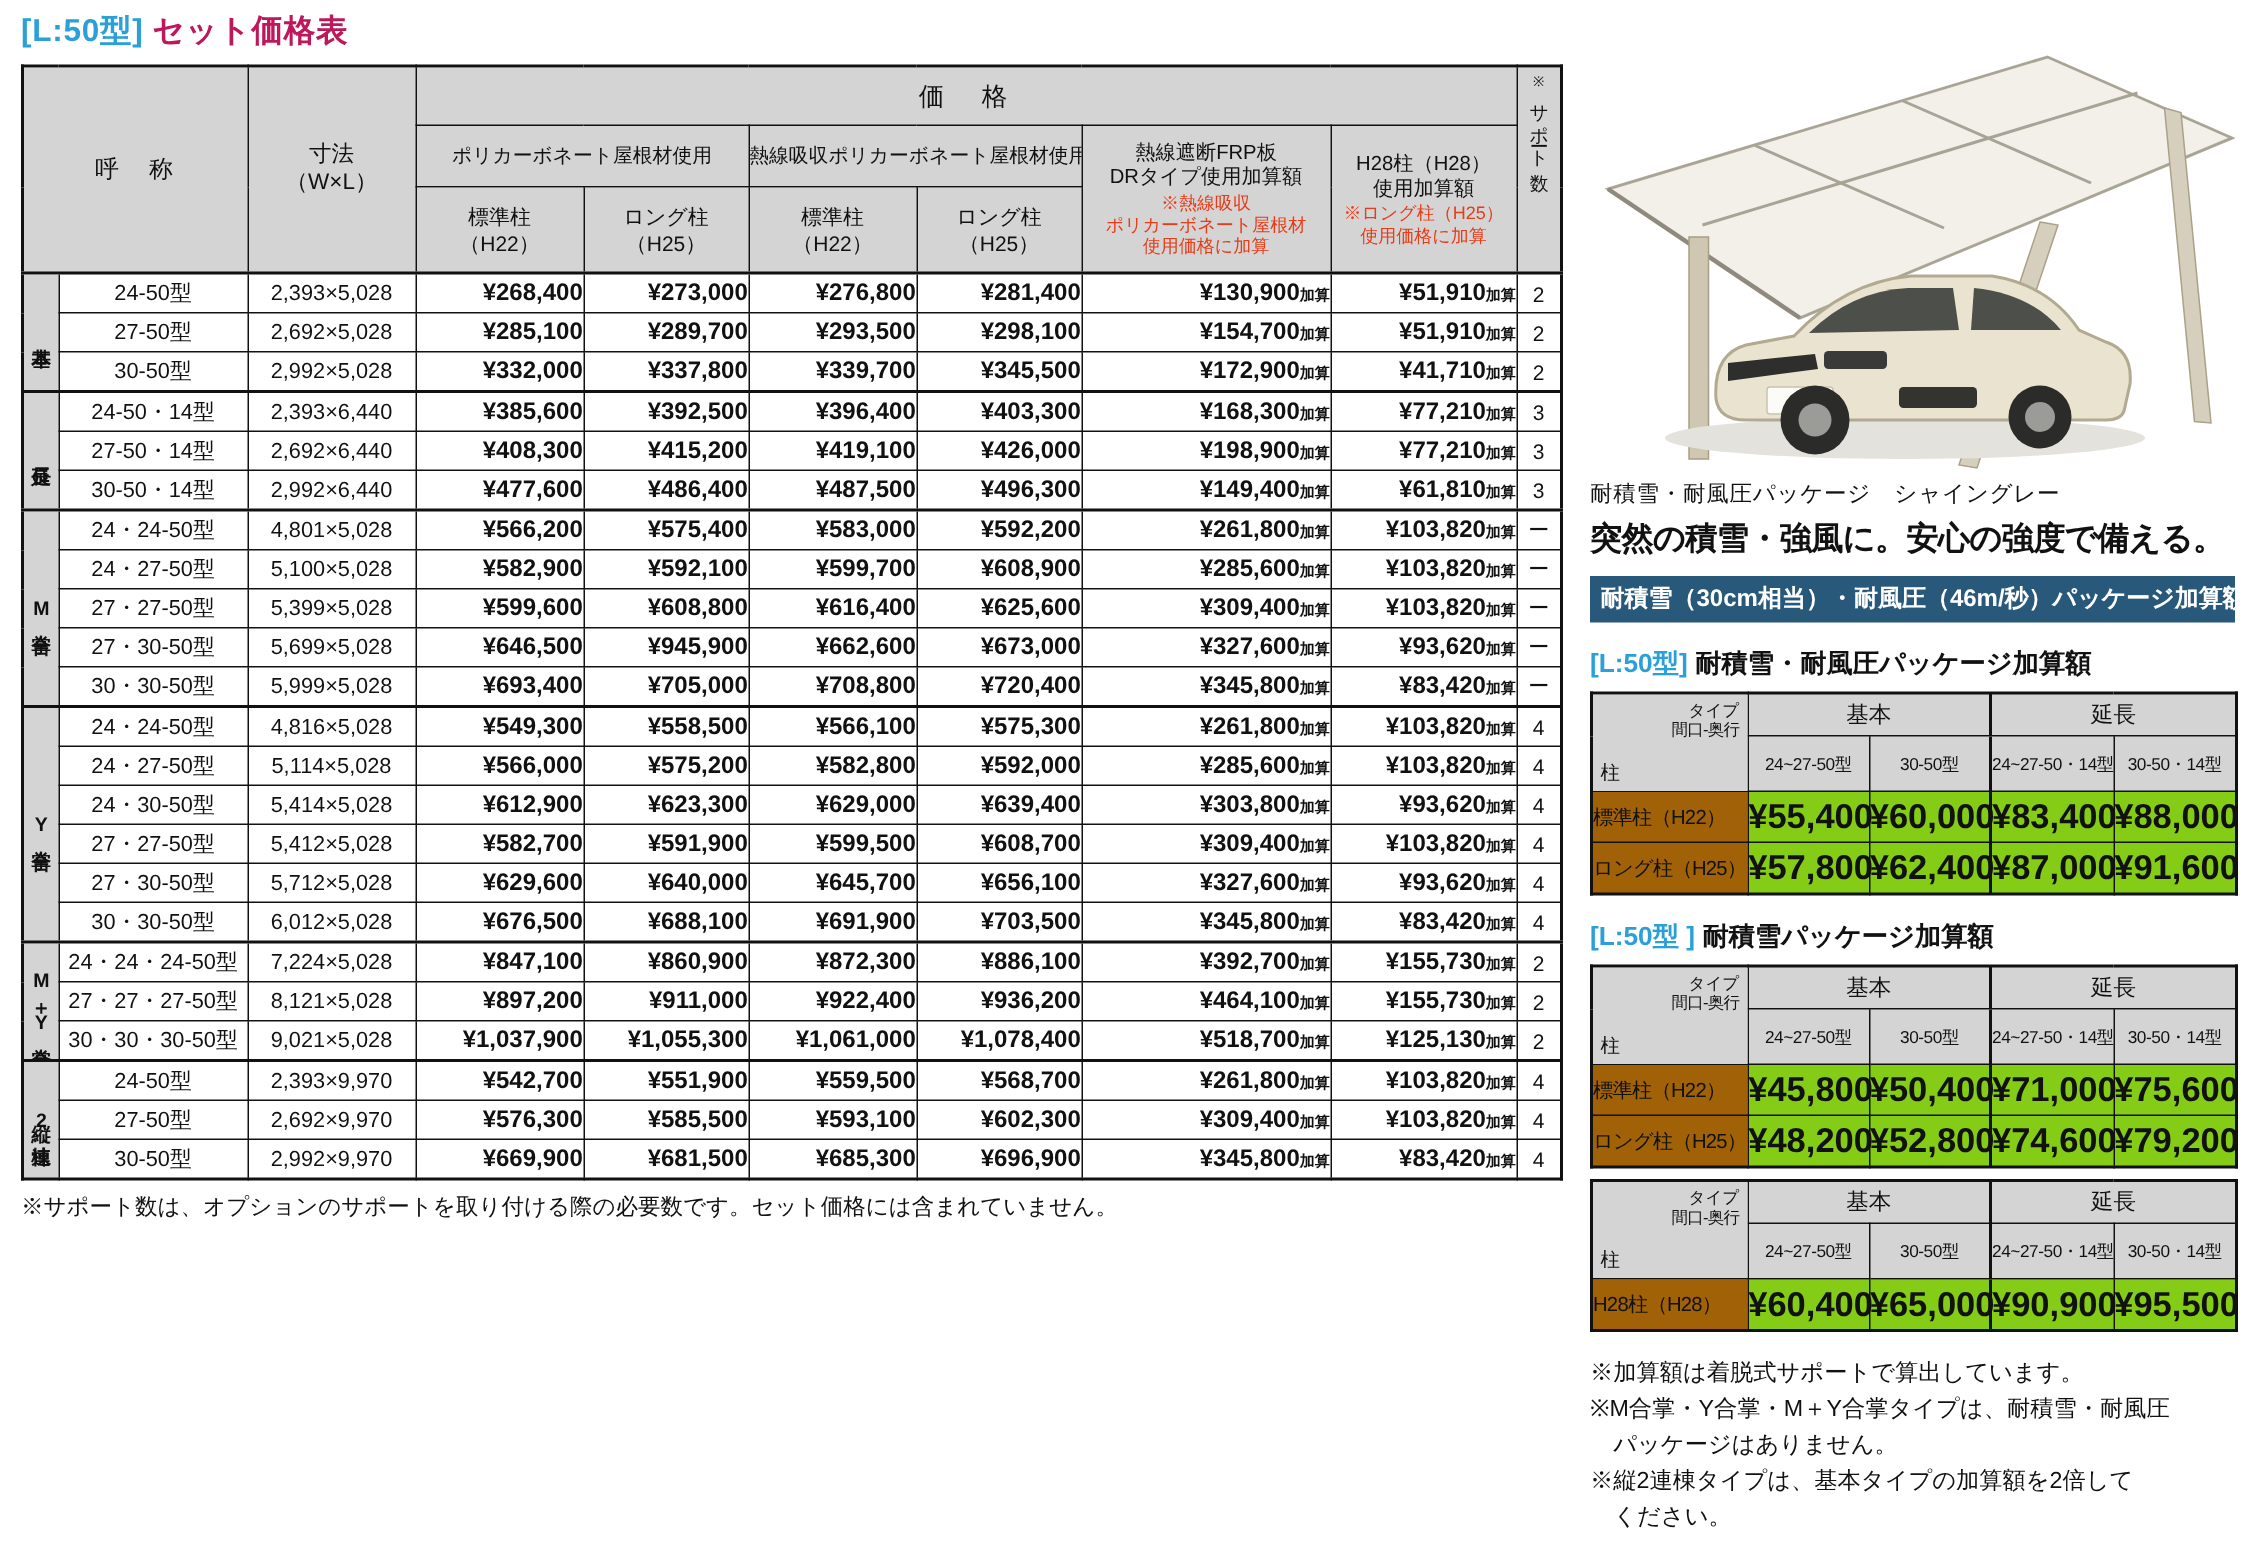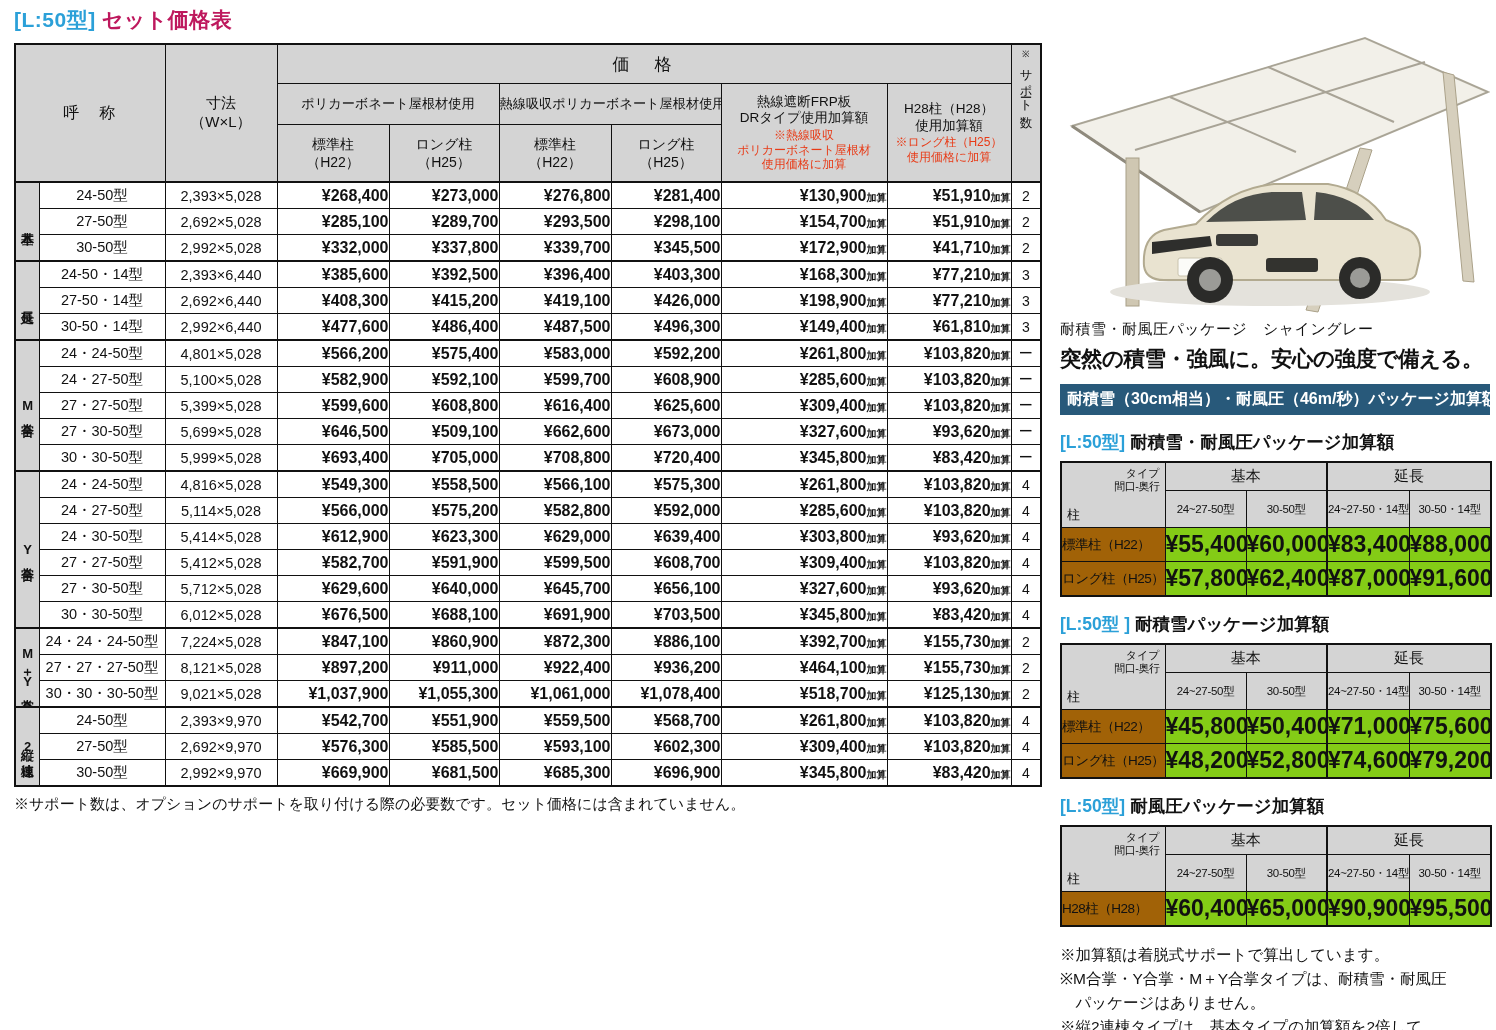--- a/index.html
+++ b/index.html
@@ -231,21 +231,21 @@
           <td class="c-p">¥616,400</td>
           <td class="c-p">¥625,600</td>
           <td class="c-p c-a"><span>¥309,400</span><span class="add-suffix">加算</span></td>
           <td class="c-p c-a"><span>¥103,820</span><span class="add-suffix">加算</span></td>
           <td class="c-sup">ー</td>
         </tr>
         <tr>
           <td class="c-name">27・30-50型</td>
           <td class="c-size">5,699×5,028</td>
           <td class="c-p">¥646,500</td>
-          <td class="c-p">¥509,100</td>
+          <td class="c-p">¥945,900</td>
           <td class="c-p">¥662,600</td>
           <td class="c-p">¥673,000</td>
           <td class="c-p c-a"><span>¥327,600</span><span class="add-suffix">加算</span></td>
           <td class="c-p c-a"><span>¥93,620</span><span class="add-suffix">加算</span></td>
           <td class="c-sup">ー</td>
         </tr>
         <tr>
           <td class="c-name">30・30-50型</td>
           <td class="c-size">5,999×5,028</td>
           <td class="c-p">¥693,400</td>
@@ -526,23 +526,20 @@
         <tr>
           <th class="row-label">ロング柱（H25）</th>
           <td class="val">¥48,200</td>
           <td class="val">¥52,800</td>
           <td class="val vsep">¥74,600</td>
           <td class="val">¥79,200</td>
         </tr>
       </tbody>
     </table>
 
-  <div class="side-title">
-    <span class="badge-blue">[L:50型]</span><span class="ttl">耐風圧パッケージ加算額</span>
-  </div>
   <table class="side">
       <colgroup>
         <col style="width: 104px;">
         <col style="width: 81px;">
         <col style="width: 81px;">
         <col style="width: 82px;">
         <col style="width: 82px;">
       </colgroup>
       <thead>
         <tr>

